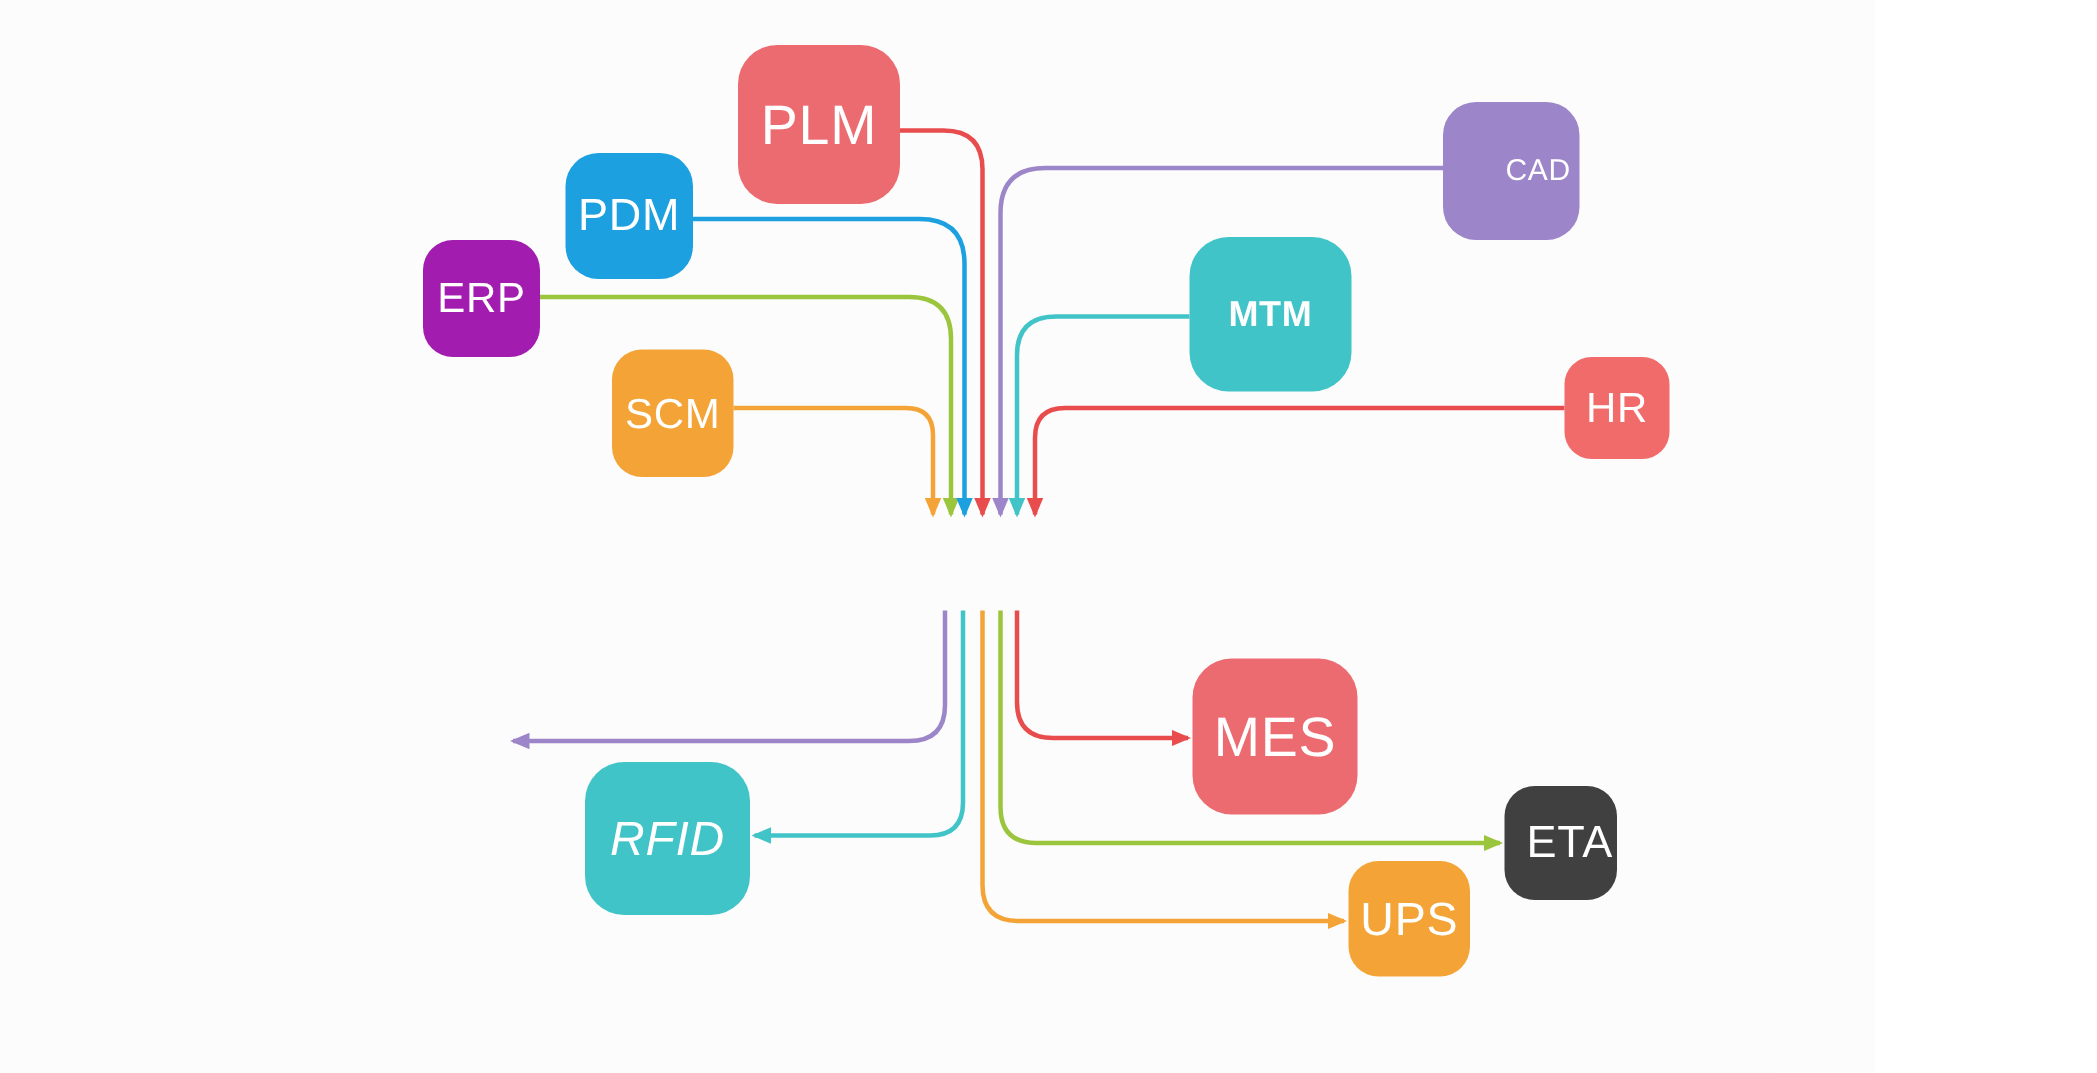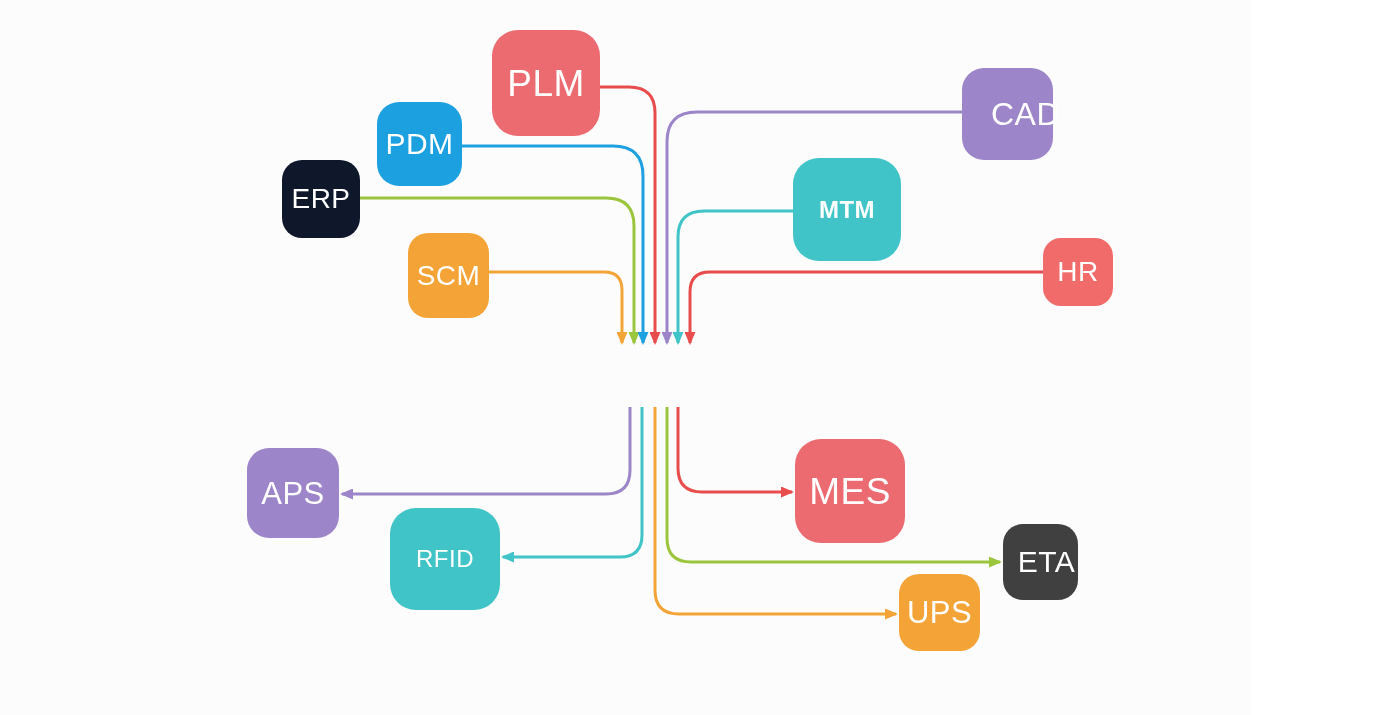--- a/index.html
+++ b/index.html
@@ -75,40 +75,37 @@
       <path d="M 667 407 L 667 538 Q 667 562 691 562 L 1000 562" fill="none" stroke="#9CC53E" stroke-width="3" stroke-linecap="butt" marker-end="url(#arw1)"></path>
       <path d="M 655 407 L 655 590 Q 655 614 679 614 L 896 614" fill="none" stroke="#F4A436" stroke-width="3" stroke-linecap="butt" marker-end="url(#arw0)"></path>
     </svg>
 
   <div class="node" id="node-plm" style="left: 492px; top: 30px; width: 108px; height: 106px; background: rgb(235, 107, 112); border-radius: 26px;">
     <span class="label" style="font-size: 37px;">PLM</span>
   </div>
   <div class="node" id="node-pdm" style="left: 377px; top: 102px; width: 85px; height: 84px; background: rgb(28, 160, 224); border-radius: 22px;">
     <span class="label" style="font-size: 30px;">PDM</span>
   </div>
-  <div class="node" id="node-erp" style="left: 282px; top: 160px; width: 78px; height: 78px; background: #0f172a; border-radius: 20px;">
+  <div class="node" id="node-erp" style="left: 282px; top: 160px; width: 78px; height: 78px; background: #a21caf; border-radius: 20px;">
     <span class="label" style="font-size: 28px;">ERP</span>
   </div>
   <div class="node" id="node-scm" style="left: 408px; top: 233px; width: 81px; height: 85px; background: rgb(244, 164, 54); border-radius: 20px;">
     <span class="label" style="font-size: 28px;">SCM</span>
   </div>
   <div class="node" id="node-cad" style="left: 962px; top: 68px; width: 91px; height: 92px; background: rgb(156, 133, 200); border-radius: 22px;">
-    <span class="label" style="font-size: 32px; margin-left: 36px;">CAD</span>
+    <span class="label" style="font-size: 20px; margin-left: 36px;">CAD</span>
   </div>
   <div class="node" id="node-mtm" style="left: 793px; top: 158px; width: 108px; height: 103px; background: rgb(65, 196, 199); border-radius: 26px;">
     <span class="label" style="font-size: 24px; font-weight: bold;">MTM</span>
   </div>
   <div class="node" id="node-hr" style="left: 1043px; top: 238px; width: 70px; height: 68px; background: rgb(241, 107, 107); border-radius: 18px;">
     <span class="label" style="font-size: 28px;">HR</span>
   </div>
-  <div class="node" id="node-aps" style="left: 247px; top: 448px; width: 92px; height: 90px; background: rgb(156, 133, 200); border-radius: 22px;">
-    <span class="label" style="font-size: 31px;">APS</span>
-  </div>
   <div class="node" id="node-rfid" style="left: 390px; top: 508px; width: 110px; height: 102px; background: rgb(65, 196, 199); border-radius: 26px;">
-    <span class="label" style="font-size: 24px;">RFID</span>
+    <span class="label" style="font-size: 32px; font-style: italic;">RFID</span>
   </div>
   <div class="node" id="node-mes" style="left: 795px; top: 439px; width: 110px; height: 104px; background: rgb(235, 107, 112); border-radius: 26px;">
     <span class="label" style="font-size: 37px;">MES</span>
   </div>
   <div class="node" id="node-eta" style="left: 1003px; top: 524px; width: 75px; height: 76px; background: #404040; border-radius: 20px; padding-left: 12px;">
     <span class="label" style="font-size: 30px;">ETA</span>
   </div>
   <div class="node" id="node-ups" style="left: 899px; top: 574px; width: 81px; height: 77px; background: rgb(244, 164, 54); border-radius: 20px;">
     <span class="label" style="font-size: 31px;">UPS</span>
   </div>

